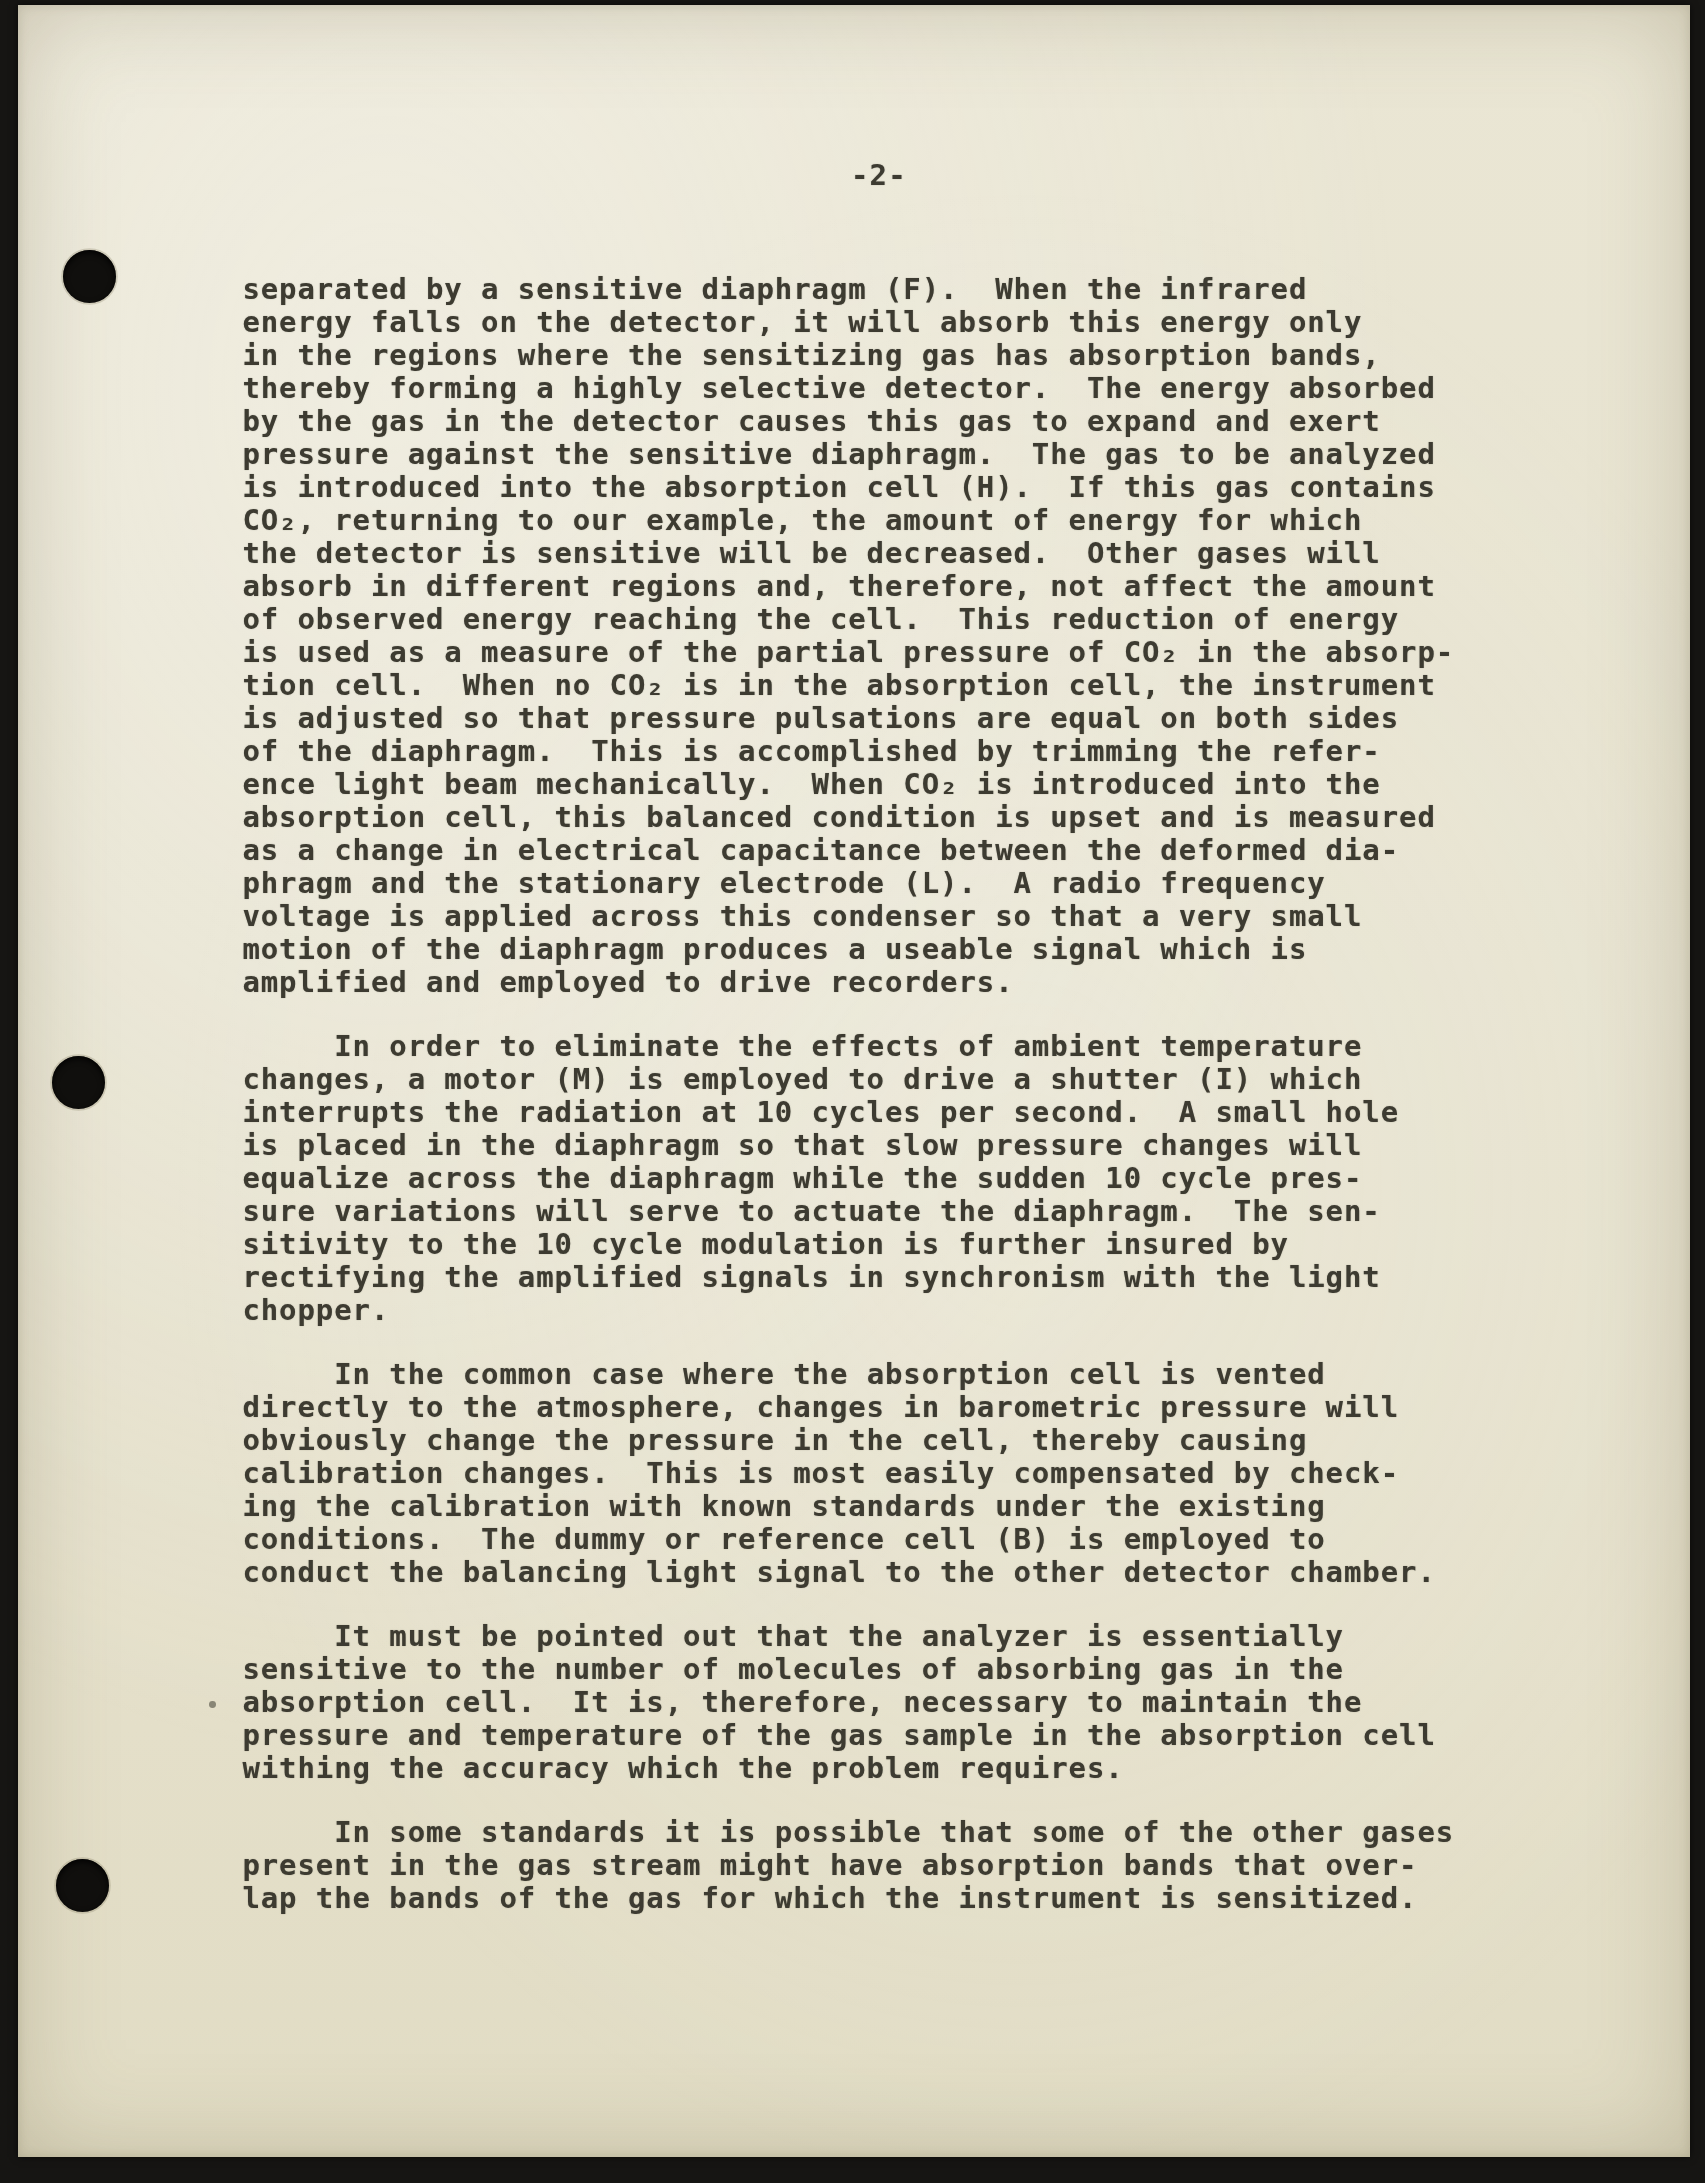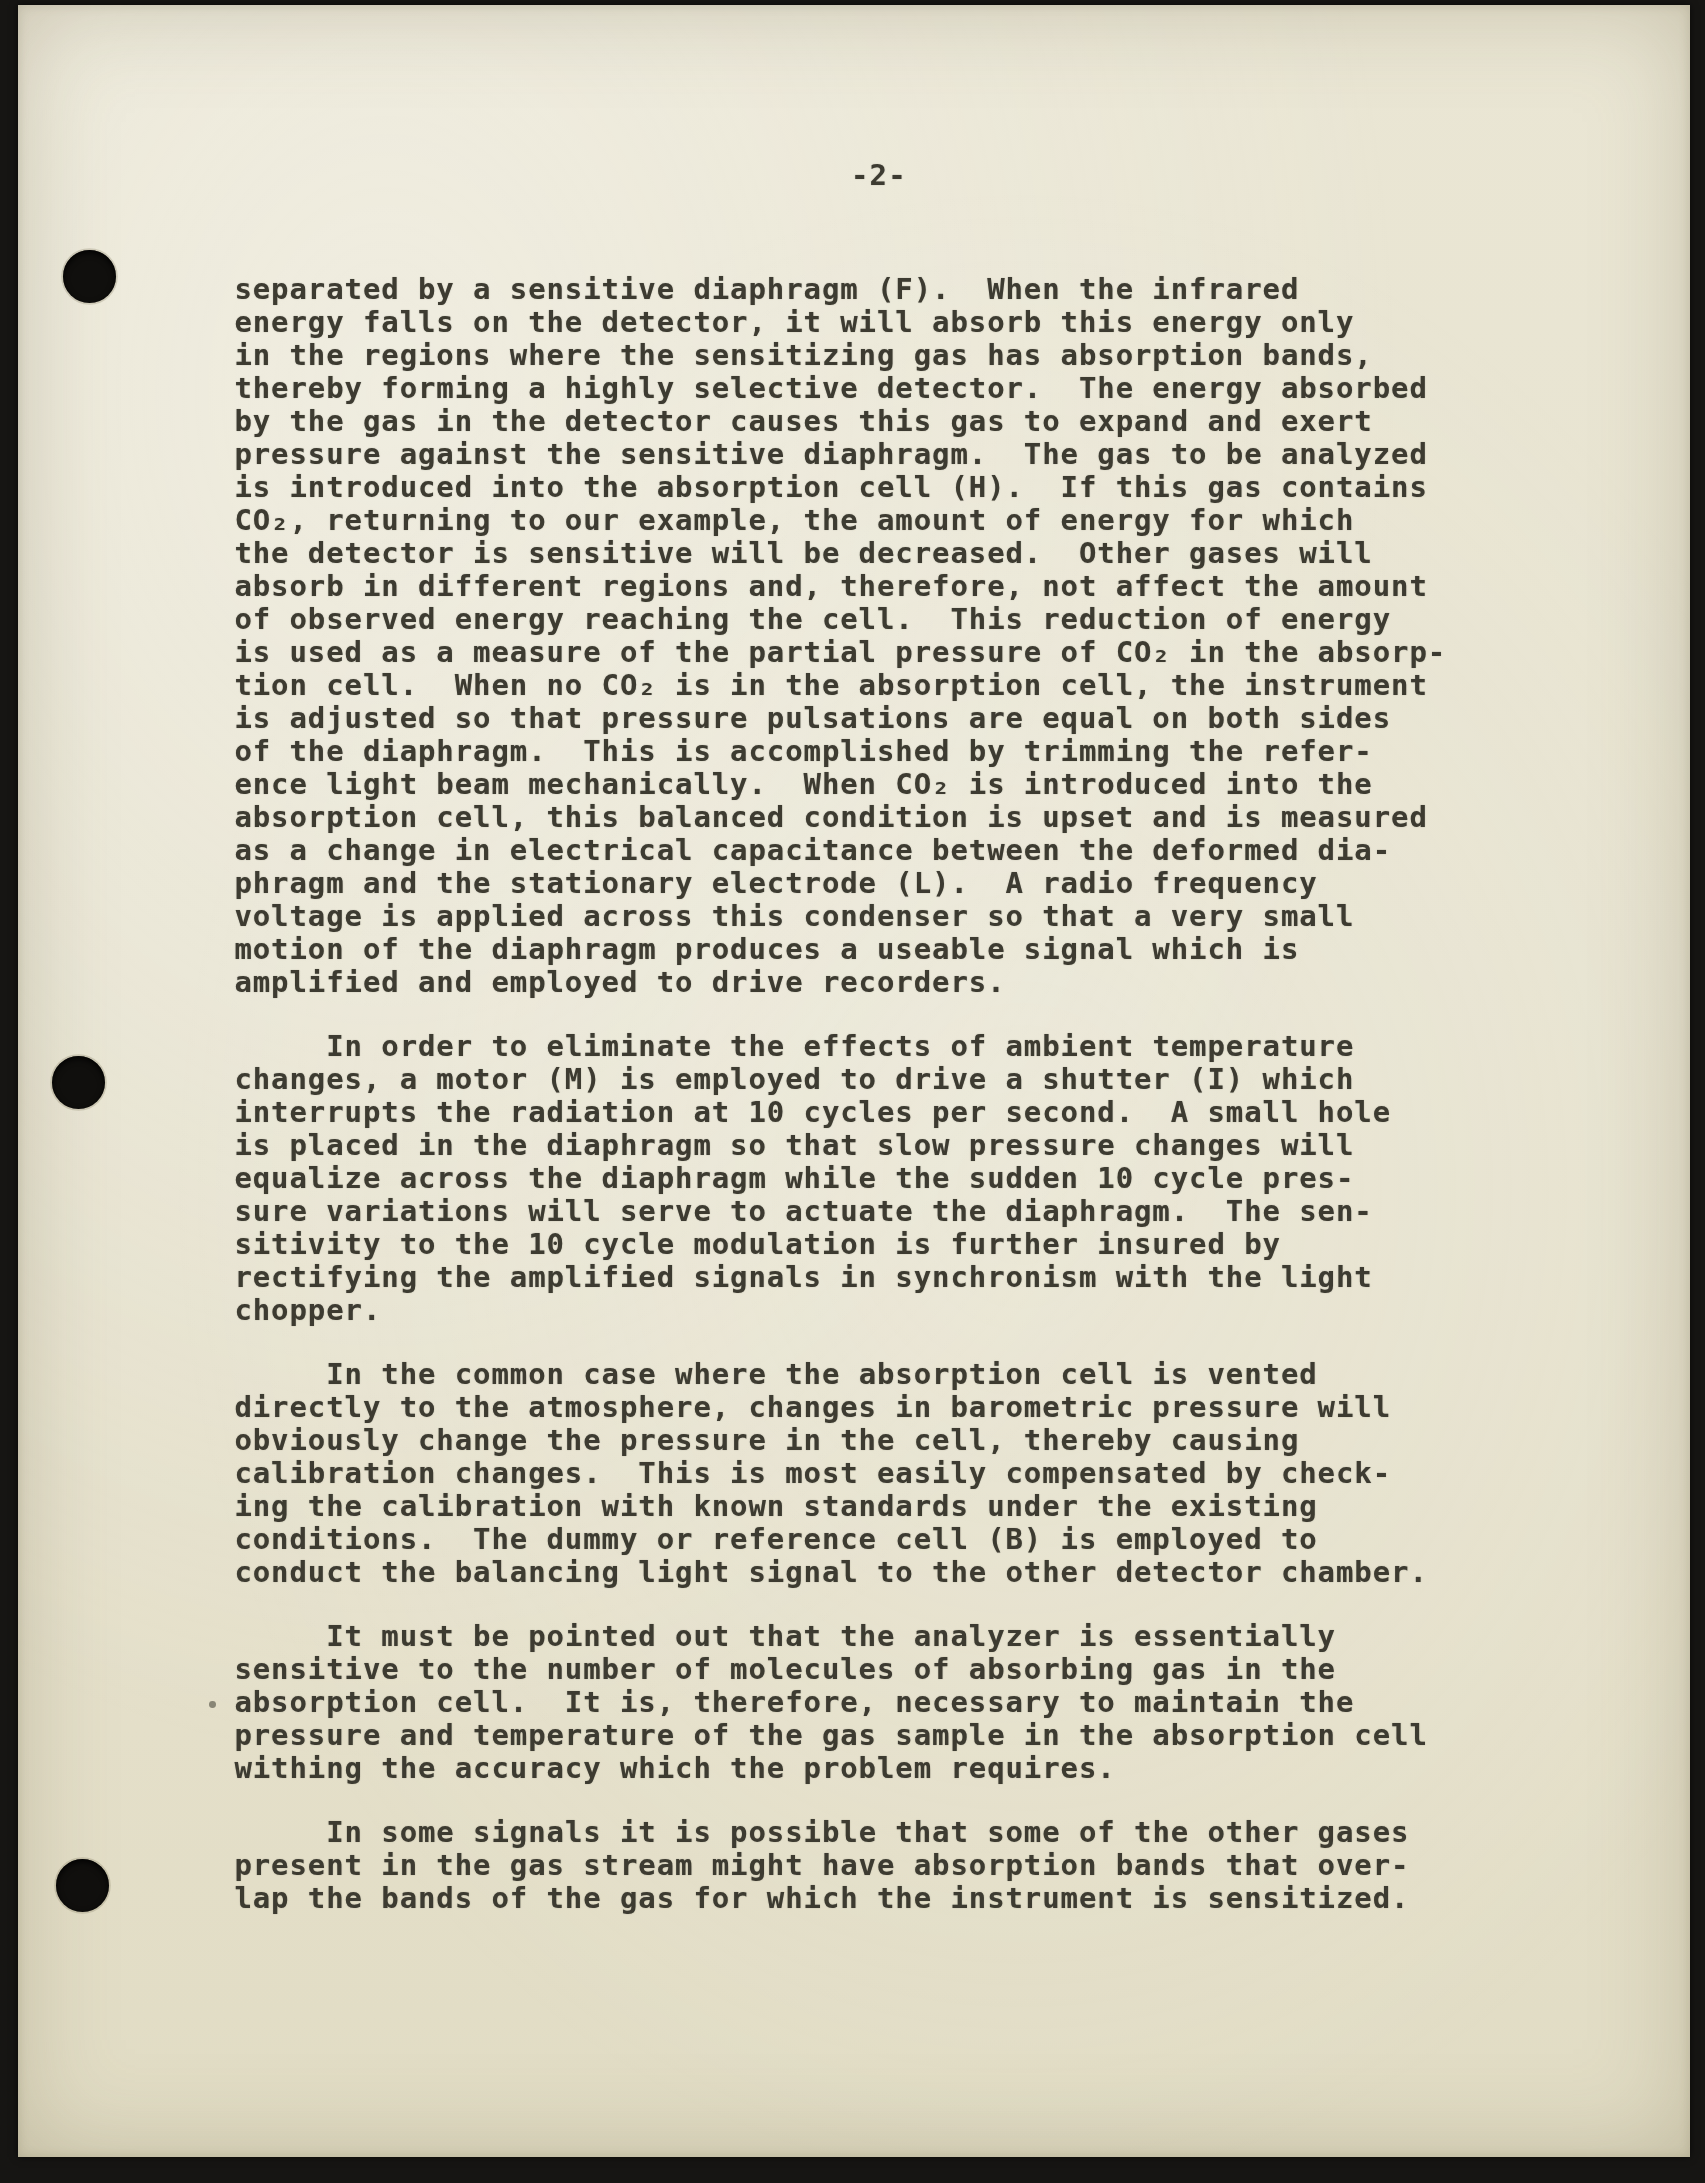--- a/index.html
+++ b/index.html
@@ -55,21 +55,21 @@
     letter-spacing: 0.9px;
     text-shadow: 0 0 1.2px rgba(61,59,49,0.40);
   }
   .page-number {
     text-align: center;
     margin-bottom: 81px;
     letter-spacing: 1.2px;
   }
   .paragraph {
     white-space: pre-wrap;
-    margin: 0 0 31px 4px;
+    margin: 0 0 31px 12px;
   }
   .ink-speck {
     position: absolute;
     left: 191px;
     top: 1696px;
     width: 6.8px;
     height: 6.8px;
     border-radius: 50%;
     background: rgba(62,60,50,0.55);
   }
@@ -122,18 +122,18 @@
 obviously change the pressure in the cell, thereby causing
 calibration changes.  This is most easily compensated by check-
 ing the calibration with known standards under the existing
 conditions.  The dummy or reference cell (B) is employed to
 conduct the balancing light signal to the other detector chamber.</div>
     <div class="paragraph">     It must be pointed out that the analyzer is essentially
 sensitive to the number of molecules of absorbing gas in the
 absorption cell.  It is, therefore, necessary to maintain the
 pressure and temperature of the gas sample in the absorption cell
 withing the accuracy which the problem requires.</div>
-    <div class="paragraph">     In some signals it is possible that some of the other gases
+    <div class="paragraph">     In some standards it is possible that some of the other gases
 present in the gas stream might have absorption bands that over-
 lap the bands of the gas for which the instrument is sensitized.</div>
   </div>
 </div>
 
 
 </body></html>

